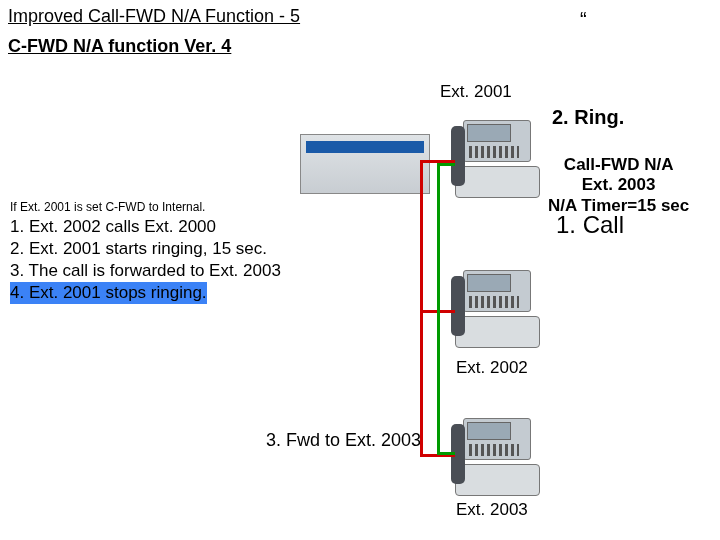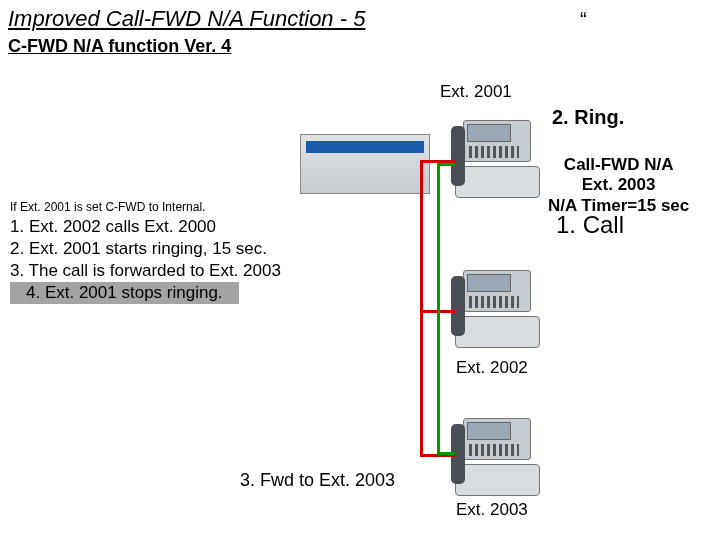--- a/index.html
+++ b/index.html
@@ -1,27 +1,27 @@
 <!DOCTYPE html>
 <html><head>
 <meta charset="utf-8">
 <style>
   * { margin: 0; padding: 0; box-sizing: border-box; }
   body { width: 720px; height: 540px; background: #fff; font-family: Arial, sans-serif; position: relative; color: #000; }
-  .title { position: absolute; font-size: 22px; text-decoration: underline; font-style: italic; }
+  .title { position: absolute; font-size: 18px; text-decoration: underline; }
   .subtitle { position: absolute; font-size: 18px; font-weight: bold; text-decoration: underline; }
   .quote { position: absolute; font-size: 20px; }
   .label { position: absolute; font-size: 17px; }
   .ring-label { position: absolute; font-size: 20px; font-weight: bold; }
   .info { position: absolute; font-size: 17px; font-weight: bold; line-height: 1.2; text-align: center; }
   .call-label { position: absolute; font-size: 24px; }
   .fwd-label { position: absolute; font-size: 18px; }
   .scenario { position: absolute; font-size: 17px; line-height: 1.3; }
   .scenario .cond { font-size: 12px; }
-  .scenario .hl { background: #a3a3a3; display: inline-block; padding: 0 16px; }
+  .scenario .hl { background: #3b82f6; display: inline-block; padding: 0 0; }
   .pbx { position: absolute; width: 130px; height: 60px; background: linear-gradient(#dfe3e6, #c8cdd2); border: 1px solid #888; }
   .pbx::before { content: ""; position: absolute; left: 5px; right: 5px; top: 6px; height: 12px; background: #1a5aa8; }
   .phone { position: absolute; width: 85px; height: 78px; }
   .phone .base { position: absolute; bottom: 0; left: 0; width: 85px; height: 32px; background: #d9dde0; border: 1px solid #777; border-radius: 4px; }
   .phone .screen { position: absolute; top: 0; left: 8px; width: 68px; height: 42px; background: #c4cbd1; border: 1px solid #777; border-radius: 3px; }
   .phone .lcd { position: absolute; top: 4px; left: 12px; width: 44px; height: 18px; background: #9aa9b5; border: 1px solid #666; }
   .phone .handset { position: absolute; top: 6px; left: -4px; width: 14px; height: 60px; background: #4a4e55; border-radius: 5px; }
   .phone .keys { position: absolute; top: 26px; left: 14px; width: 50px; height: 12px; background: repeating-linear-gradient(90deg, #555 0 3px, #c4cbd1 3px 6px); }
   .line-red { position: absolute; background: #d00000; }
   .line-green { position: absolute; background: #009a00; }
@@ -38,21 +38,21 @@
 
 <div class="info" style="left:548px; top:155px;">
   <div>Call-FWD N/A</div>
   <div>Ext. 2003</div>
   <div>N/A Timer=15 sec</div>
 </div>
 
 <div class="call-label" style="left:556px; top:211px;">1. Call</div>
 
 <div class="label" style="left:456px; top:358px;">Ext. 2002</div>
-<div class="fwd-label" style="left:240px; top:430px;margin-top:40px;">3. Fwd to Ext. 2003</div>
+<div class="fwd-label" style="left:266px; top:430px;">3. Fwd to Ext. 2003</div>
 <div class="label" style="left:456px; top:500px;">Ext. 2003</div>
 
 <div class="scenario" style="left:10px; top:200px; width:380px;">
   <div class="cond">If Ext. 2001 is set C-FWD to Internal.</div>
   <div>1. Ext. 2002 calls Ext. 2000</div>
   <div>2. Ext. 2001 starts ringing, 15 sec.</div>
   <div>3. The call is forwarded to Ext. 2003</div>
   <div class="hl">4. Ext. 2001 stops ringing.</div>
 </div>
 

